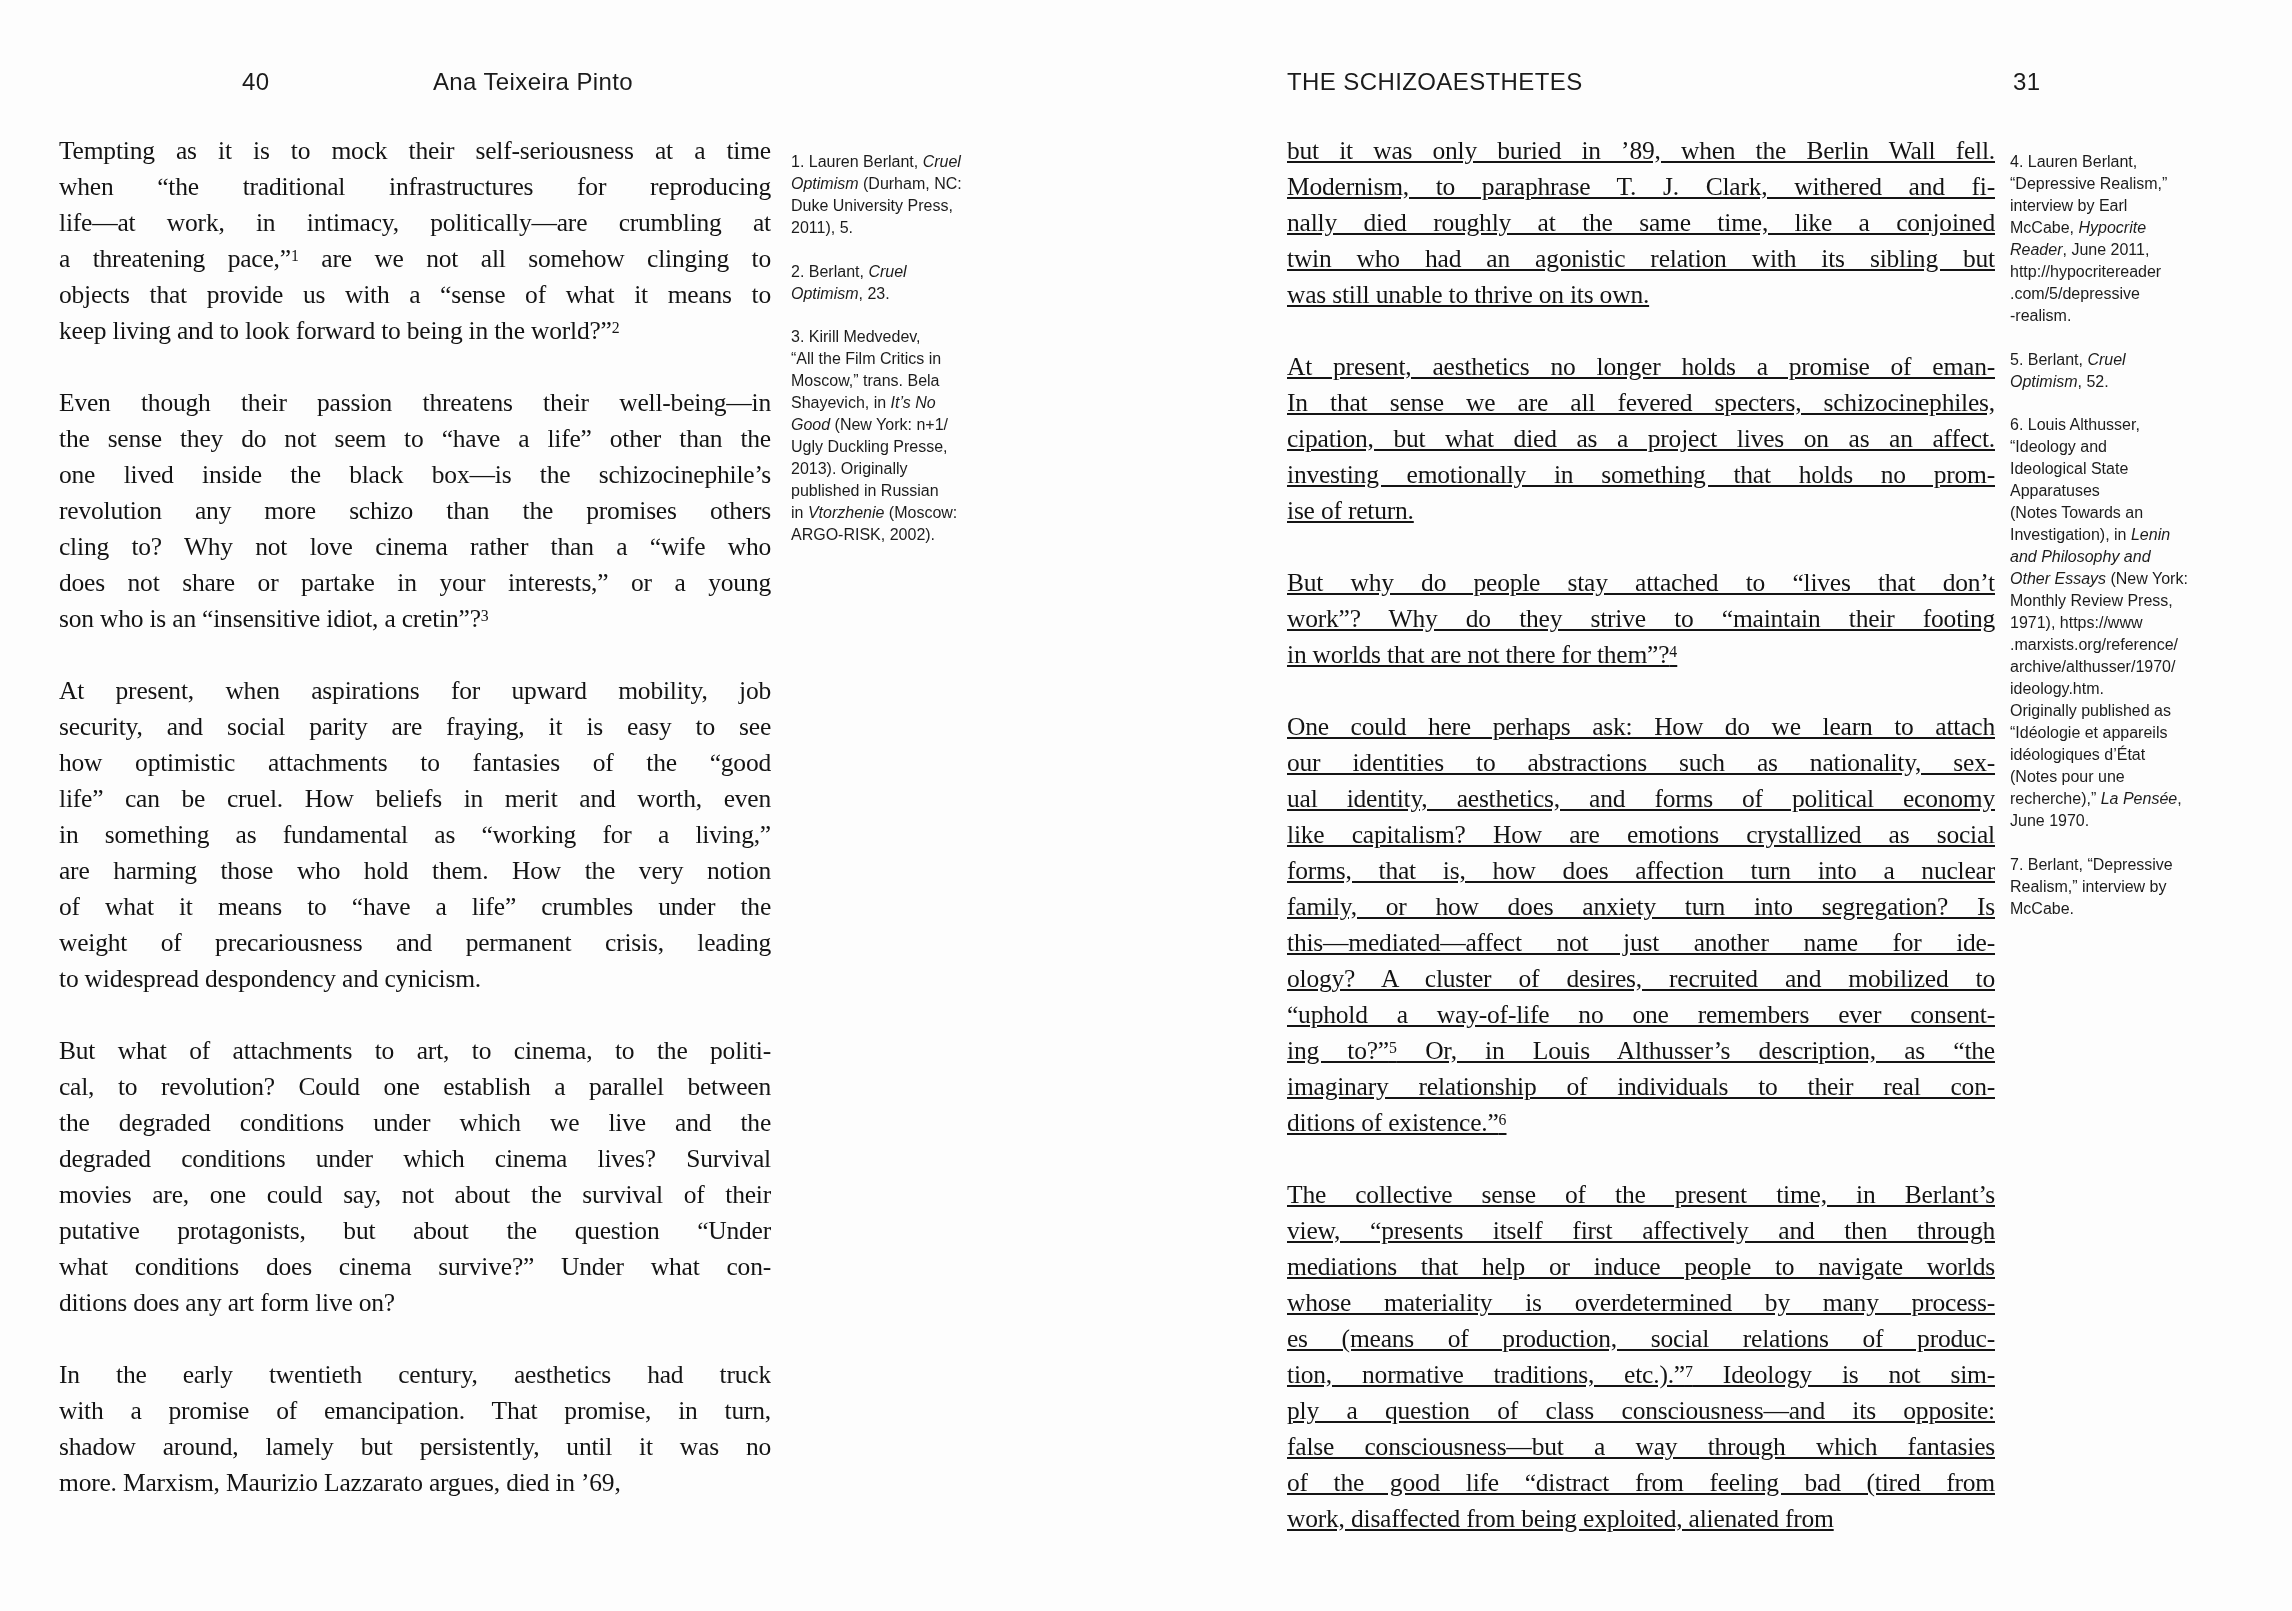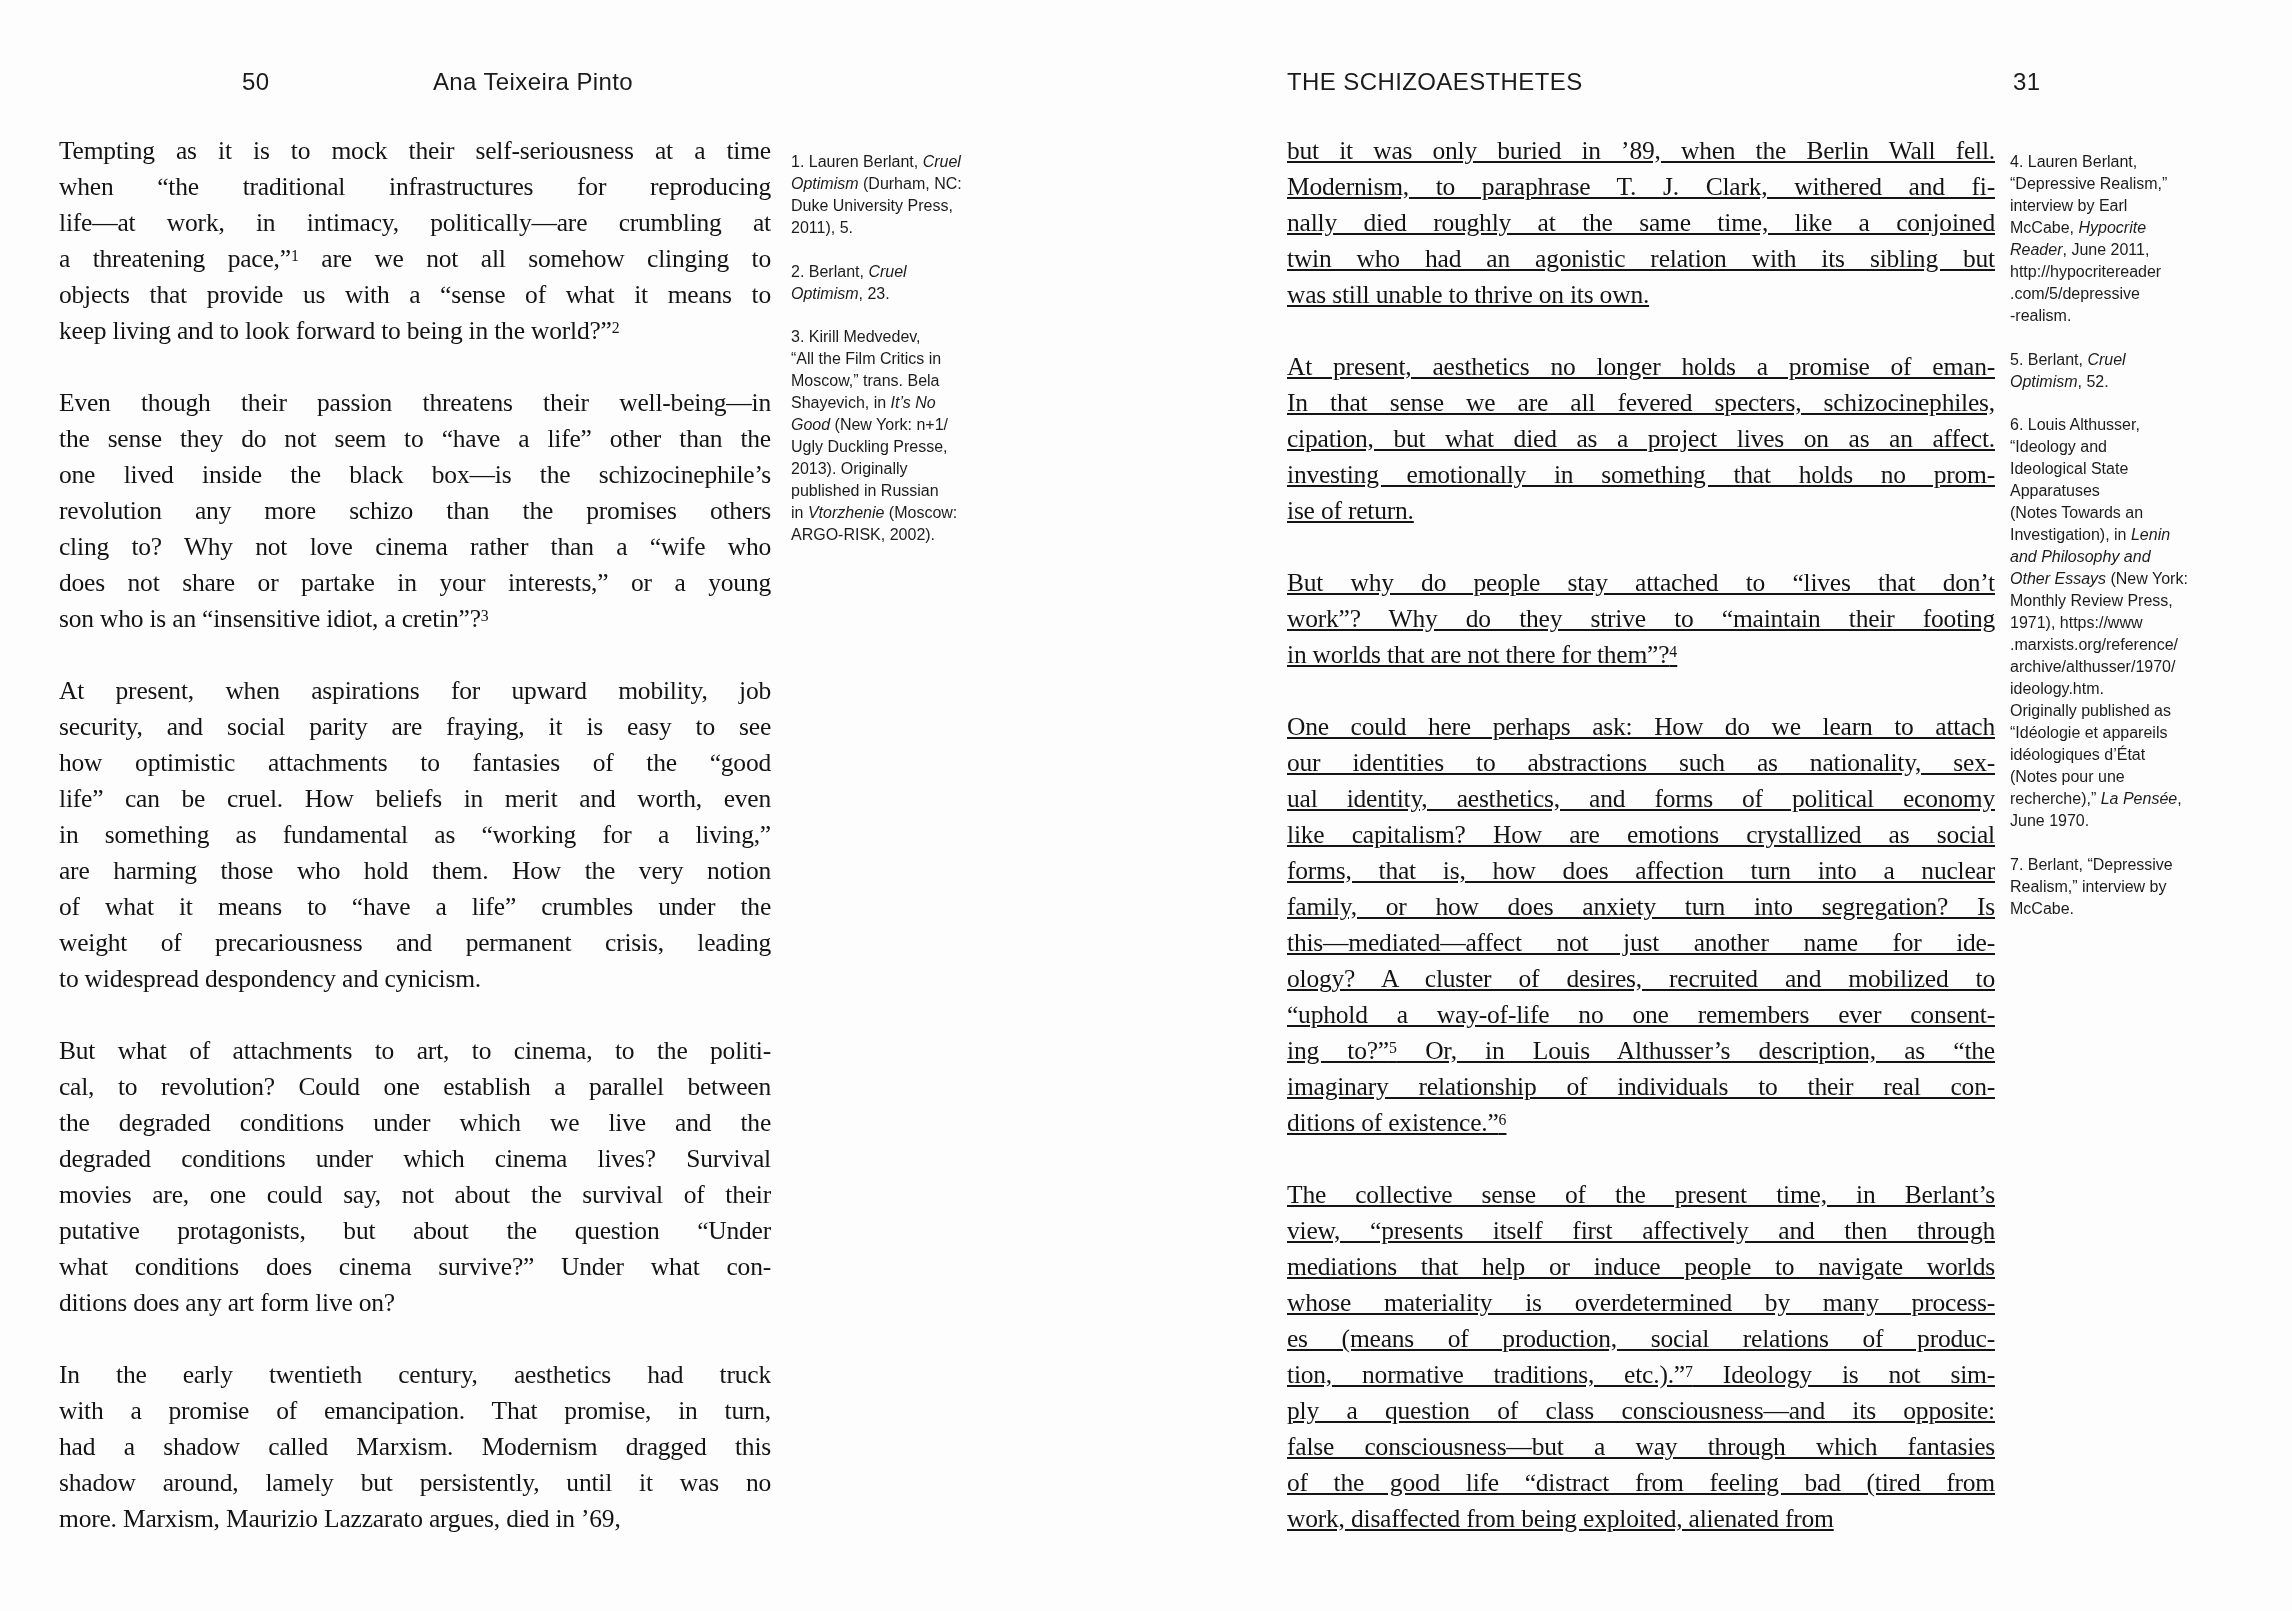--- a/index.html
+++ b/index.html
@@ -40,21 +40,21 @@
     font-size:16px;
     line-height:22px;
     color:#1c1c1c;
   }
   .fn { margin:0 0 21.5px 0; }
   .fl { white-space:nowrap; height:22px; }
 </style>
 </head>
 <body>
 
-<div class="abs hdr" style="left:242px; top:68px;">50</div>
+<div class="abs hdr" style="left:242px; top:68px;">40</div>
 
 <div class="abs hdr center" style="left:533px; top:68px;">Ana Teixeira Pinto</div>
 
 <div class="abs main-col" style="left:59px; top:133px; width:712px;">
     <div class="para">
       <div class="bl">Tempting as it is to mock their self-seriousness at a time</div>
       <div class="bl">when “the traditional infrastructures for reproducing</div>
       <div class="bl">life—at work, in intimacy, politically—are crumbling at</div>
       <div class="bl">a threatening pace,”<sup>1</sup> are we not all somehow clinging to</div>
       <div class="bl">objects that provide us with a “sense of what it means to</div>
@@ -86,21 +86,20 @@
       <div class="bl">the degraded conditions under which we live and the</div>
       <div class="bl">degraded conditions under which cinema lives? Survival</div>
       <div class="bl">movies are, one could say, not about the survival of their</div>
       <div class="bl">putative protagonists, but about the question “Under</div>
       <div class="bl">what conditions does cinema survive?” Under what con-</div>
       <div class="bl last">ditions does any art form live on?</div>
     </div>
     <div class="para">
       <div class="bl">In the early twentieth century, aesthetics had truck</div>
       <div class="bl">with a promise of emancipation. That promise, in turn,</div>
-      <div class="bl">had a shadow called Marxism. Modernism dragged this</div>
       <div class="bl">shadow around, lamely but persistently, until it was no</div>
       <div class="bl last">more. Marxism, Maurizio Lazzarato argues, died in ’69,</div>
     </div>
   </div>
 
 <div class="abs fn-col" style="left:791px; top:151px; width:227px;">
     <div class="fn">
       <div class="fl">1. Lauren Berlant, <i>Cruel</i></div>
       <div class="fl"><i>Optimism</i> (Durham, NC:</div>
       <div class="fl">Duke University Press,</div>

